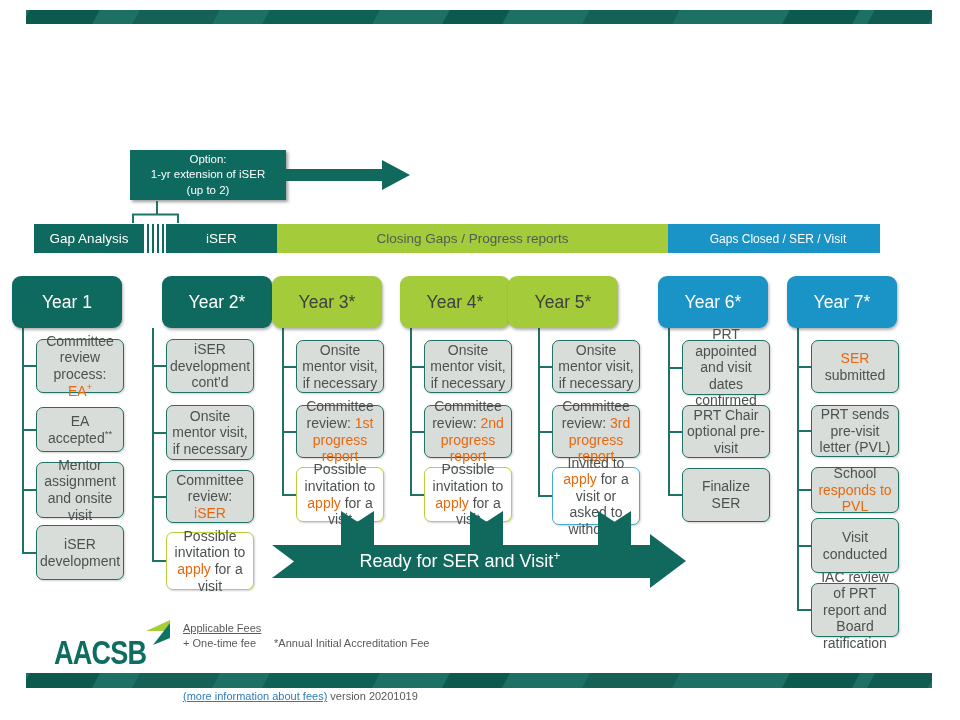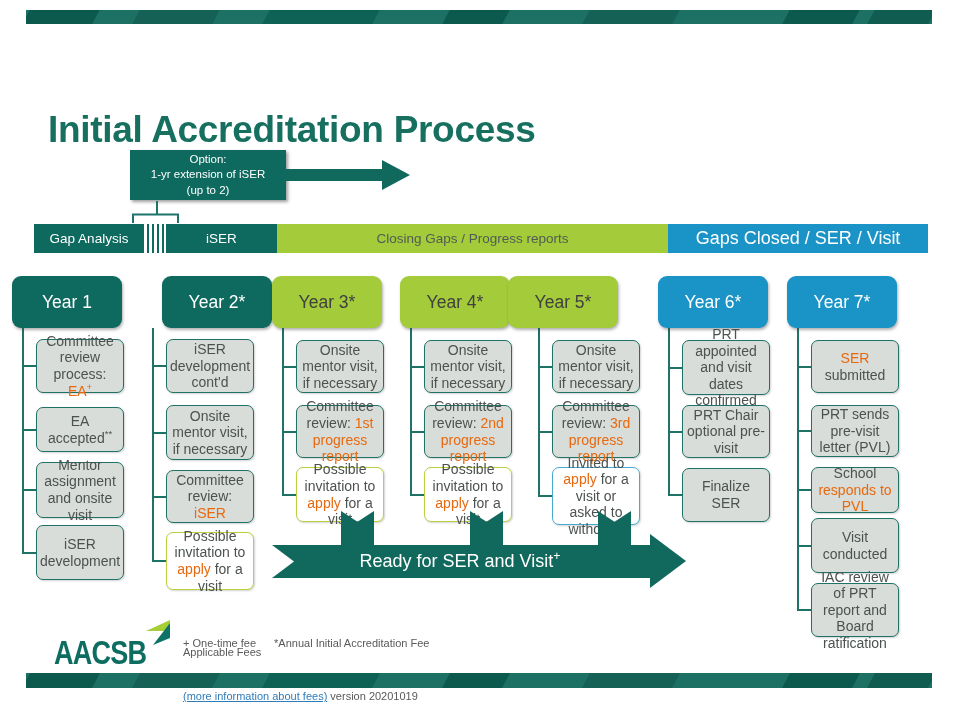--- a/index.html
+++ b/index.html
@@ -40,40 +40,39 @@
   sup{font-size:.68em;line-height:0;}
   .vline,.stub{position:absolute;background:var(--boxborder);}
   .chev{position:absolute;width:33px;height:49px;background:var(--band);
         clip-path:polygon(0 0,50% 22%,100% 0,100% 71%,50% 100%,0 71%);}
   .band-label{position:absolute;left:330px;top:551px;width:260px;text-align:center;
               color:#fff;font-size:18px;}
   
   .logo-text{position:absolute;left:54px;top:634px;font-size:33px;font-weight:700;
              letter-spacing:-1px;color:#0d6d61;transform:scaleX(.82);transform-origin:left;}
   .foot{position:absolute;left:183px;font-size:11px;color:var(--fgray);}
-  .u{margin-top:24px;}
+  .u{text-decoration:underline;}
   .link{color:var(--flink);text-decoration:underline;cursor:pointer;}
   svg{position:absolute;overflow:visible;}
 </style>
 </head>
 <body>
 
 <div class="slide" id="slide">
 
   <div class="accent-bar" id="bar-top" style="top:10px;height:14px;">
       <div class="patch" style="left: 0px; width: 70px; background: rgb(12, 90, 78);"></div>
       <div class="patch" style="left: 110px; width: 80px; background: rgb(21, 97, 86);"></div>
       <div class="patch" style="left: 240px; width: 110px; background: rgb(14, 97, 85);"></div>
       <div class="patch" style="left: 420px; width: 60px; background: rgb(12, 90, 78);"></div>
       <div class="patch" style="left: 560px; width: 90px; background: rgb(21, 97, 86);"></div>
       <div class="patch" style="left: 760px; width: 70px; background: rgb(12, 90, 78);"></div>
       <div class="patch" style="left: 845px; width: 61px; background: rgb(17, 92, 80);"></div>
     </div>
 
-  <h1 class="title">Initial Accreditation Process</h1>
 
   <div class="option-box">
     <div>Option:</div>
     <div>1-yr extension of iSER</div>
     <div>(up to 2)</div>
   </div>
 
   <svg width="960" height="720" style="left:0;top:0;pointer-events:none;">
 
     <polygon points="285,169 382,169 382,160 410,175 382,190 382,181 285,181" fill="#11695d"></polygon>
@@ -81,21 +80,21 @@
     <path d="M157,201 L157,214 M133,223 L133,214.5 L178,214.5 L178,223" stroke="#1d746a" stroke-width="2" fill="none"></path>
 
     <polygon points="272,545 650,545 650,534 686,561 650,588 650,578 272,578 294,561.5" fill="#11695d"></polygon>
   </svg>
 
   <div id="timeline">
       <div class="tl-seg" style="left: 34px; width: 243px; background: var(--teal);"></div>
       <div class="tl-label" style="left: 34px; width: 110px; color: rgb(255, 255, 255);">Gap Analysis</div>
       <div class="tl-label" style="left: 166px; width: 111px; color: rgb(255, 255, 255);">iSER</div>
       <div class="tl-seg" style="left: 277px; width: 391px; background: var(--green); color: rgb(81, 92, 84); font-size: 13.5px;">Closing Gaps / Progress reports</div>
-      <div class="tl-seg" style="left: 668px; width: 260px; background: var(--blue); color: rgb(255, 255, 255); font-size: 18px;">Gaps Closed / SER / Visit</div>
+      <div class="tl-seg" style="left: 668px; width: 204px; background: var(--blue); color: rgb(255, 255, 255); font-size: 12px; padding-left: 8px;">Gaps Closed / SER / Visit</div>
     </div>
   <div class="hatch"></div>
 
   <div id="columns">
       <div class="vline" style="left: 22px; top: 328px; width: 2px; height: 224.5px;"></div>
       <div class="stub" style="left: 22px; top: 365px; width: 14px; height: 2px;"></div>
       <div class="stub" style="left: 22px; top: 428.5px; width: 14px; height: 2px;"></div>
       <div class="stub" style="left: 22px; top: 489px; width: 14px; height: 2px;"></div>
       <div class="stub" style="left: 22px; top: 551.5px; width: 14px; height: 2px;"></div>
       <div class="hdr t-teal" style="left: 12px;">Year 1</div>

